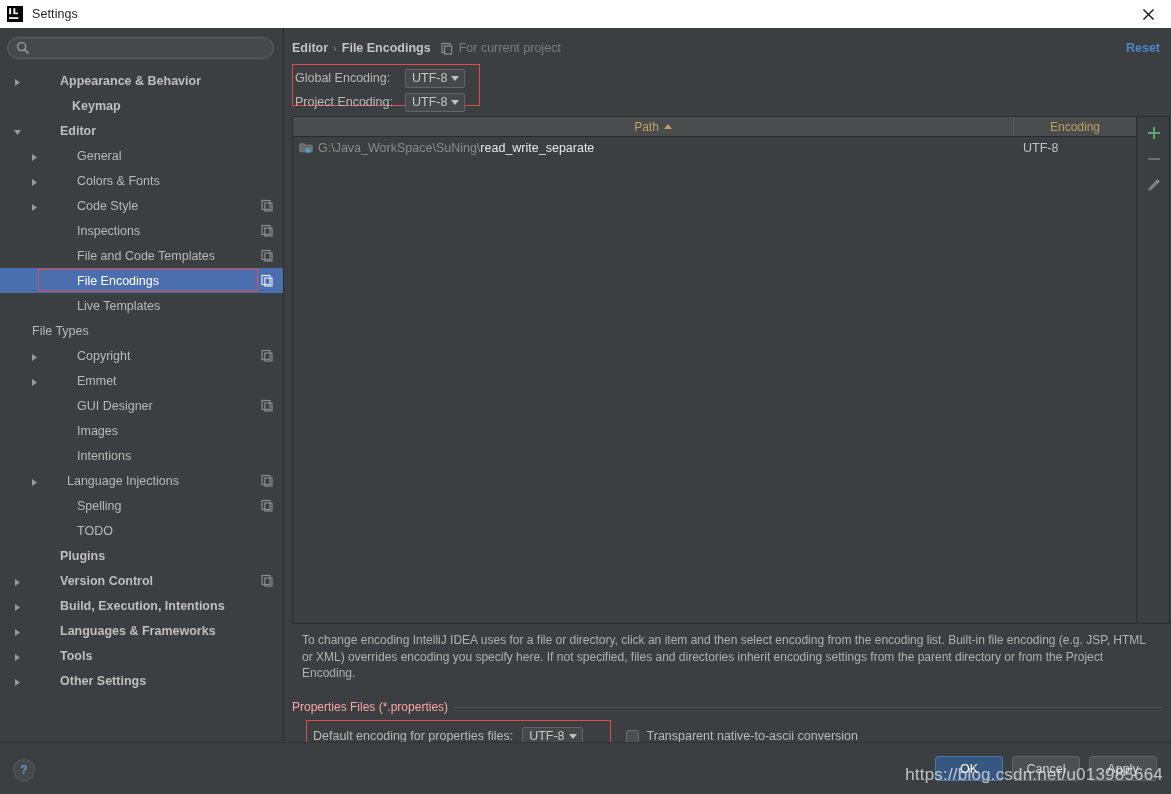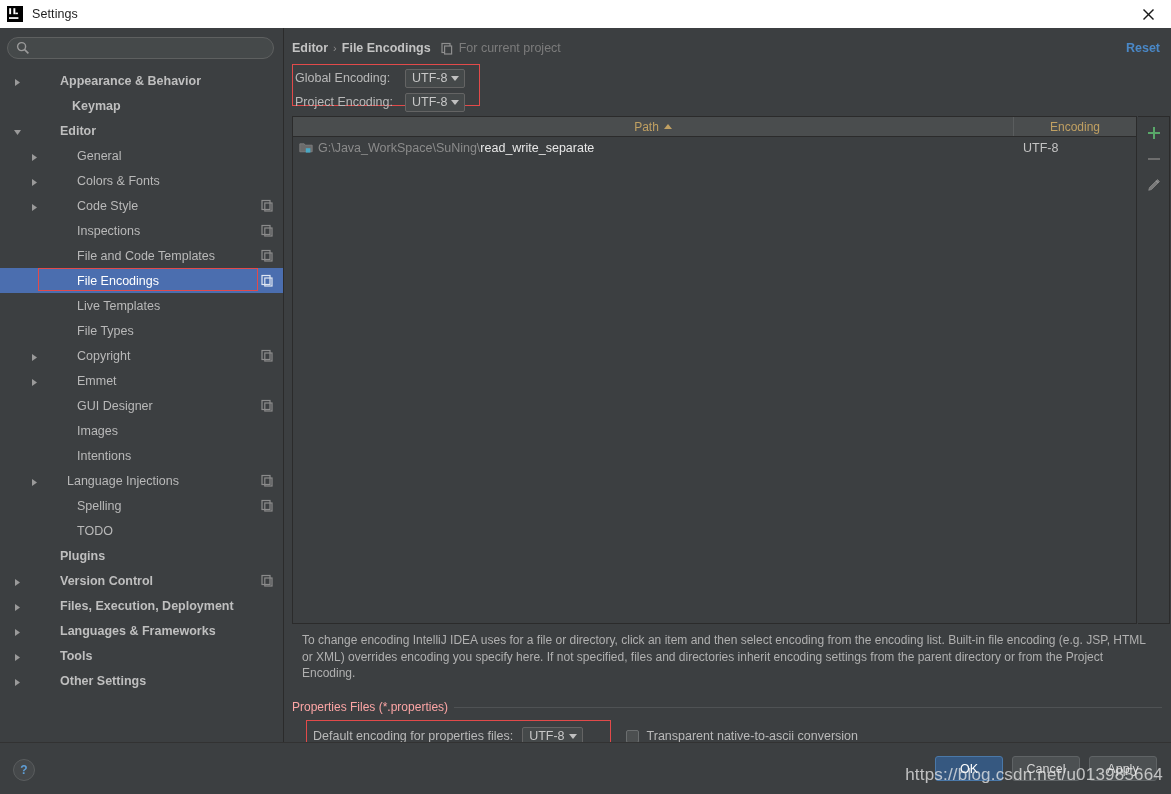--- a/index.html
+++ b/index.html
@@ -527,21 +527,21 @@
           <span class="module-icon"><svg width="13" height="13" viewBox="0 0 13 13">
               <rect x="1" y="1.5" width="8" height="9" fill="none" stroke="#dfe6f2" stroke-width="1.2"></rect>
               <rect x="3.8" y="4" width="7.2" height="8" fill="none" stroke="#dfe6f2" stroke-width="1.2"></rect>
             </svg></span>
           <span class="sel-outline"></span>
         </div>
         <div class="tree-row">
           <span class="tree-label" style="margin-left: 45px;">Live Templates</span>
         </div>
         <div class="tree-row">
-          <span class="tree-label" style="margin-left: 45px;">File Types</span>
+          <span class="tree-label" style="">File Types</span>
         </div>
         <div class="tree-row">
           <span class="arrow" style="left: 30px;"><svg width="9" height="9" viewBox="0 0 9 9">
               <path d="M2 1 L7 4.5 L2 8 Z" fill="#9a9a9a"></path>
             </svg></span>
           <span class="tree-label" style="margin-left: 45px;">Copyright</span>
           <span class="module-icon"><svg width="13" height="13" viewBox="0 0 13 13">
               <rect x="1" y="1.5" width="8" height="9" fill="none" stroke="#8b8b8b" stroke-width="1.2"></rect>
               <rect x="3.8" y="4" width="7.2" height="8" fill="none" stroke="#8b8b8b" stroke-width="1.2"></rect>
             </svg></span>
@@ -595,21 +595,21 @@
           <span class="tree-label" style="margin-left: 28px;">Version Control</span>
           <span class="module-icon"><svg width="13" height="13" viewBox="0 0 13 13">
               <rect x="1" y="1.5" width="8" height="9" fill="none" stroke="#8b8b8b" stroke-width="1.2"></rect>
               <rect x="3.8" y="4" width="7.2" height="8" fill="none" stroke="#8b8b8b" stroke-width="1.2"></rect>
             </svg></span>
         </div>
         <div class="tree-row bold">
           <span class="arrow" style="left: 13px;"><svg width="9" height="9" viewBox="0 0 9 9">
               <path d="M2 1 L7 4.5 L2 8 Z" fill="#9a9a9a"></path>
             </svg></span>
-          <span class="tree-label" style="margin-left: 28px;">Files, Execution, Deployment</span>
+          <span class="tree-label" style="margin-left: 28px;">Build, Execution, Intentions</span>
         </div>
         <div class="tree-row bold">
           <span class="arrow" style="left: 13px;"><svg width="9" height="9" viewBox="0 0 9 9">
               <path d="M2 1 L7 4.5 L2 8 Z" fill="#9a9a9a"></path>
             </svg></span>
           <span class="tree-label" style="margin-left: 28px;">Languages &amp; Frameworks</span>
         </div>
         <div class="tree-row bold">
           <span class="arrow" style="left: 13px;"><svg width="9" height="9" viewBox="0 0 9 9">
               <path d="M2 1 L7 4.5 L2 8 Z" fill="#9a9a9a"></path>

